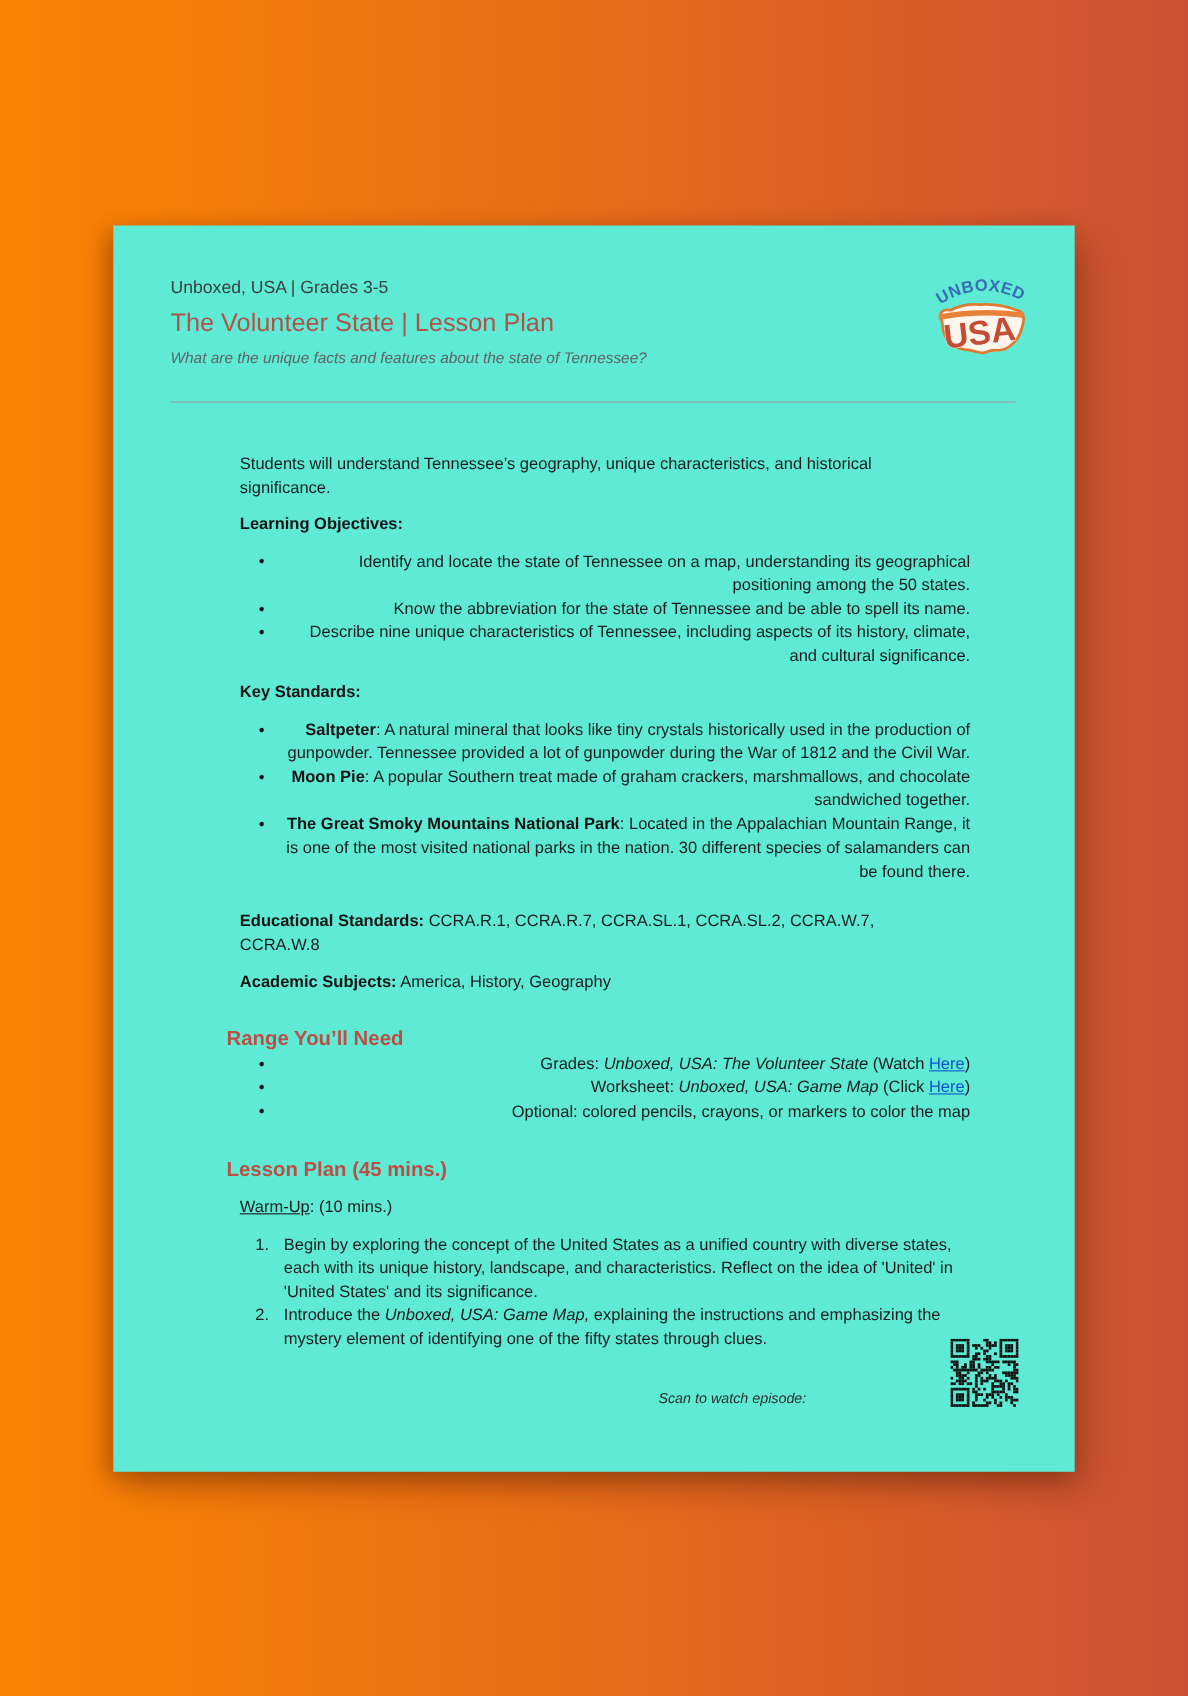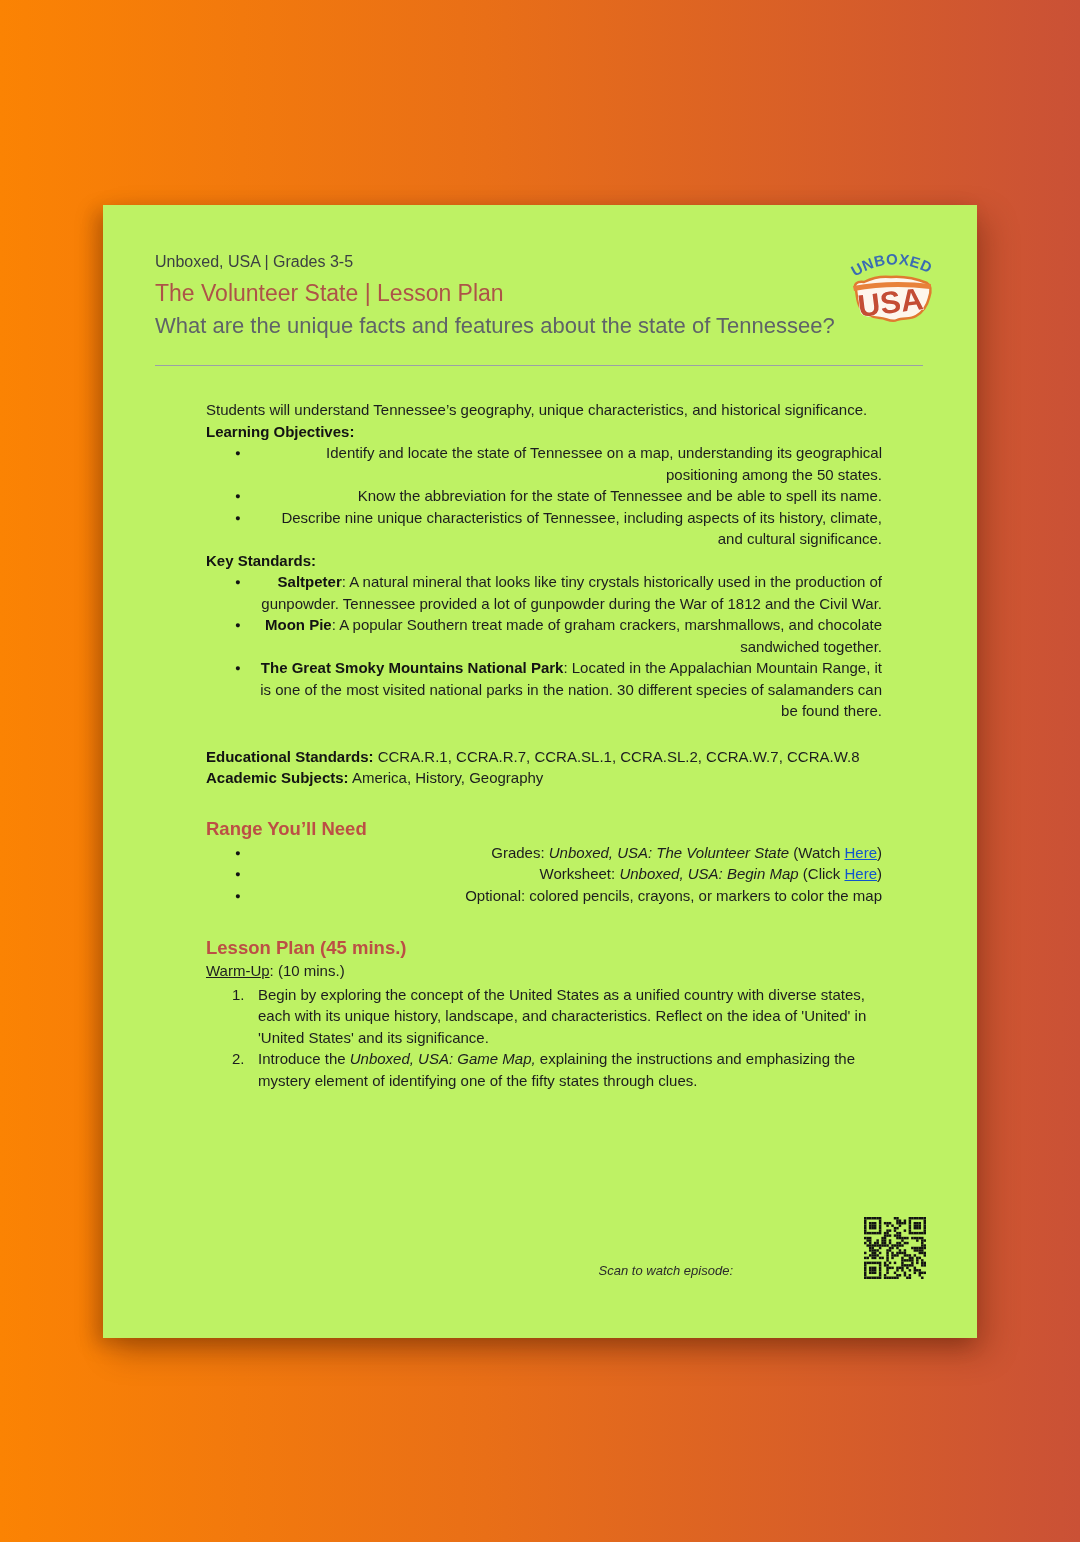--- a/index.html
+++ b/index.html
@@ -4,36 +4,36 @@
 <style>
   html,body{margin:0;padding:0;}
   body{
     width:1080px;height:1542px;position:relative;overflow:hidden;
     background:linear-gradient(to right,#fb8303 0%,#e96f17 45%,#ca5136 100%);
     font-family:"Liberation Sans", sans-serif;
     -webkit-font-smoothing:antialiased;
   }
   .page{
     position:absolute;left:103px;top:205px;width:874px;height:1133px;
-    background:#bef264;
+    background:#5eead4;
     box-shadow:-8px 6px 18px rgba(70,20,0,.28), 10px 14px 30px rgba(70,20,0,.30);
   }
   
   .header{position:absolute;left:52px;top:47px;width:700px;}
   .meta{font-size:16px;color:#3c4043;line-height:20px;}
   .title{font-size:23px;font-weight:normal;color:#ad5348;line-height:28px;margin-top:7px;}
-  .subtitle{font-size:22px;color:#5f6368;line-height:23px;margin-top:7px;}
+  .subtitle{font-size:14px;color:#5f6368;line-height:23px;margin-top:7px;font-style:italic;}
   .divider{position:absolute;left:52px;top:160px;width:768px;border-top:1px solid #9aa0a6;}
   .logo{position:absolute;left:743px;top:44px;width:90px;height:80px;}
   
   .content{
     position:absolute;left:103px;top:194px;width:676px;
     font-size:15px;line-height:21.5px;color:#1c1d1f;
   }
-  .content p{margin:0;}
+  .content p{margin:12px;}
   .blk{margin-top:22px;}
   b.lbl{font-weight:bold;color:#131313;}
   ul.dots{list-style:none;margin:0;padding:0;text-align:right;}
   ul.dots > li{position:relative;padding-left:52px;}
   ul.dots > li::before{
     content:"\25CF";position:absolute;left:29px;top:0;
     font-size:9.5px;line-height:21.5px;color:#131313;
   }
   .sec-head{font-size:18.5px;line-height:24px;font-weight:bold;color:#bc4f45;margin-top:28px;}
   .sec-head.lesson{margin-top:30px;}
@@ -94,21 +94,21 @@
       <li><b class="lbl">The Great Smoky Mountains National Park</b><span>: Located in the Appalachian Mountain Range, it is one of the most visited national parks in the nation. 30 different species of salamanders can be found there.</span></li>
     </ul>
 
     <p class="blk" style="margin-top:24px;"><b class="lbl">Educational Standards:</b><span> CCRA.R.1, CCRA.R.7, CCRA.SL.1, CCRA.SL.2, CCRA.W.7, CCRA.W.8</span></p>
 
     <p class="blk"><b class="lbl">Academic Subjects:</b><span> America, History, Geography</span></p>
 
     <div class="sec-head">Range You’ll Need</div>
     <ul class="dots" style="margin-top:1px;">
       <li><span>Grades: </span><span class="it">Unboxed, USA: The Volunteer State</span><span> (Watch </span><a class="doclink">Here</a><span>)</span></li>
-      <li><span>Worksheet: </span><span class="it">Unboxed, USA: Begin Map</span><span> (Click </span><a class="doclink">Here</a><span>)</span></li>
+      <li><span>Worksheet: </span><span class="it">Unboxed, USA: Game Map</span><span> (Click </span><a class="doclink">Here</a><span>)</span></li>
       <li>Optional: colored pencils, crayons, or markers to color the map</li>
     </ul>
 
     <div class="sec-head lesson">Lesson Plan (45 mins.)</div>
     <p class="warmup"><span class="u">Warm-Up</span><span>: (10 mins.)</span></p>
     <ol class="steps">
       <li><span class="num">1.</span><span>Begin by exploring the concept of the United States as a unified country with diverse states, each with its unique history, landscape, and characteristics. Reflect on the idea of 'United' in 'United States' and its significance.</span></li>
       <li><span class="num">2.</span><span>Introduce the </span><span class="it">Unboxed, USA: Game Map,</span><span> explaining the instructions and emphasizing the mystery element of identifying one of the fifty states through clues.</span></li>
     </ol>
 

